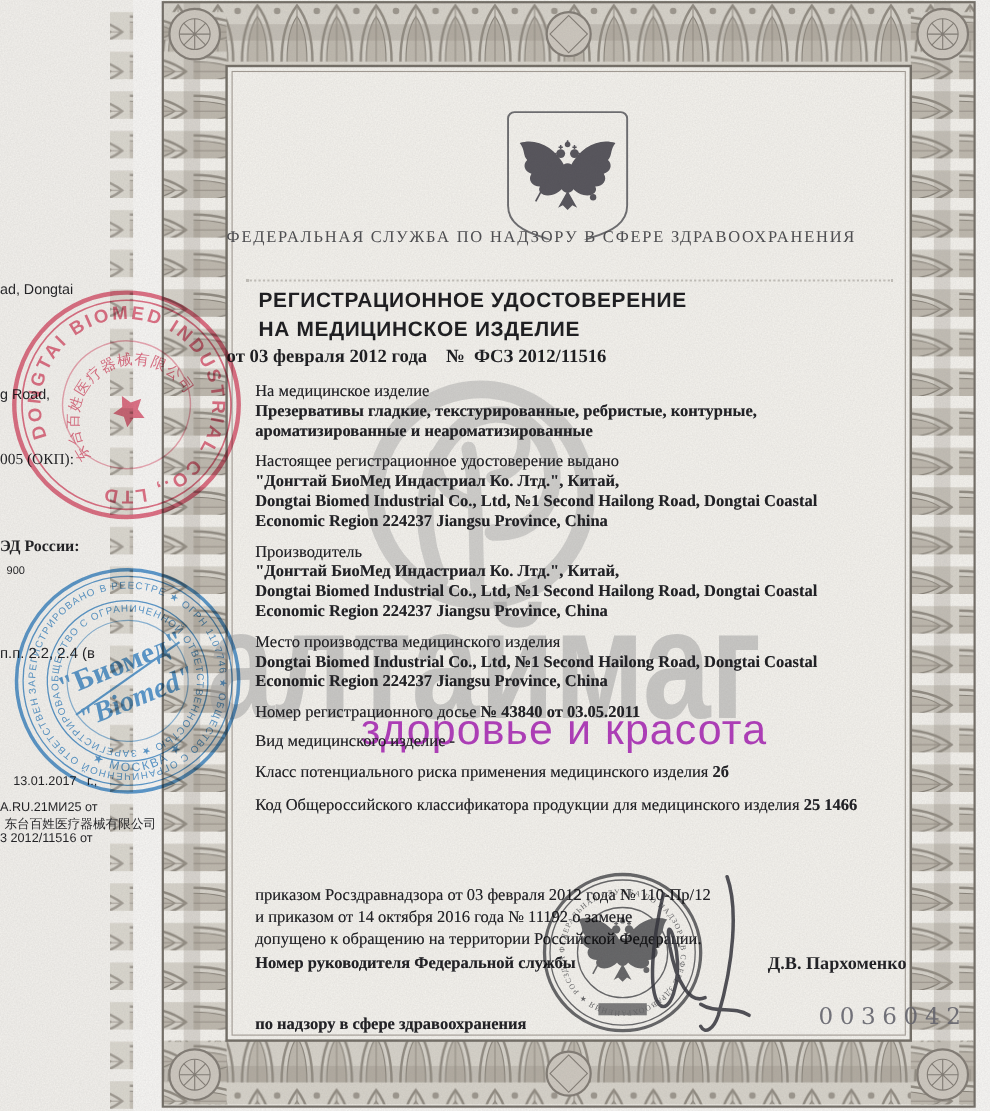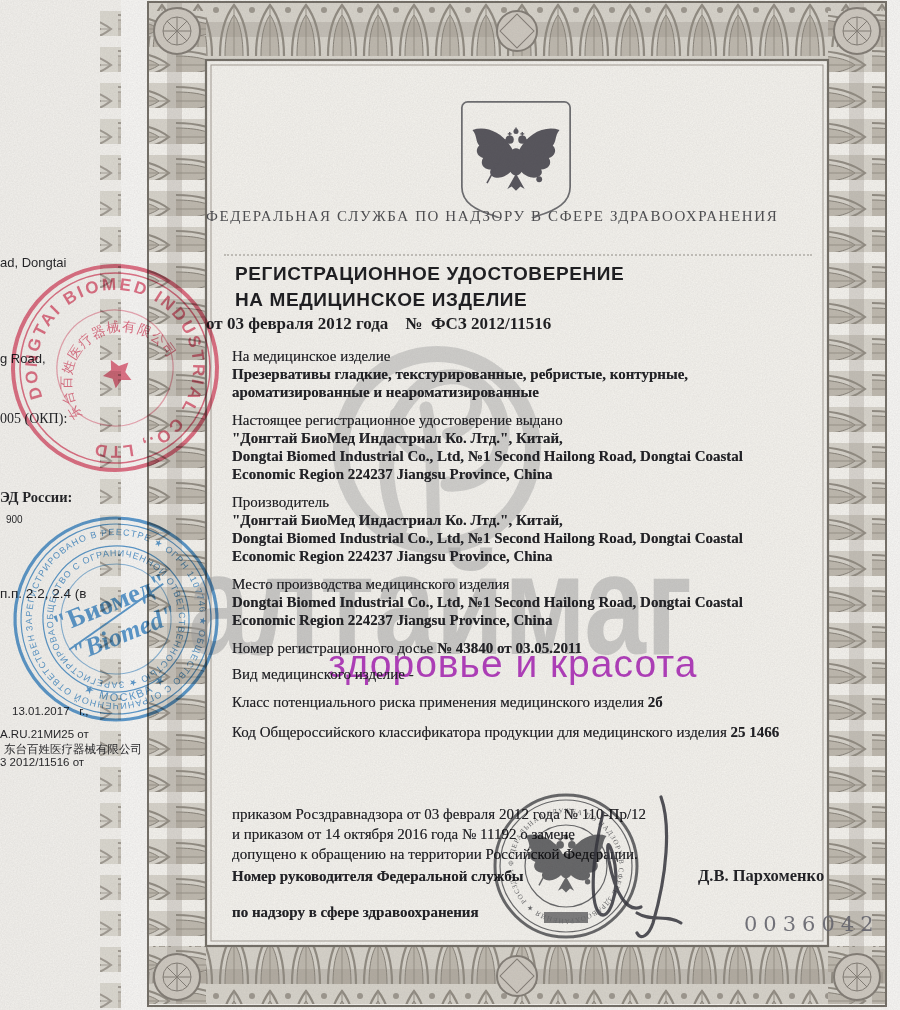--- a/index.html
+++ b/index.html
@@ -187,21 +187,21 @@
     <div class="ln" style="top:666px">Вид медицинского изделие -</div>
     <div class="ln" style="top:694px"><span>Класс потенциального риска применения медицинского изделия</span><span class="b"> 2б</span></div>
     <div class="ln" style="top:724px"><span>Код Общероссийского классификатора продукции для медицинского изделия</span><span class="b"> 25 1466</span></div>
   </div>
 
   <div>
     <div class="ln" style="top:806px">приказом Росздравнадзора от 03 февраля 2012 года № 110-Пр/12</div>
     <div class="ln" style="top:826px">и приказом от 14 октября 2016 года № 11192 о замене</div>
     <div class="ln" style="top:846px">допущено к обращению на территории Российской Федерации.</div>
     <div class="ln b" style="top:868px">Номер руководителя Федеральной службы</div>
-    <div class="ln b" style="top:904px">по надзору в сфере здравоохранения</div>
+    <div class="ln b" style="top:923px">по надзору в сфере здравоохранения</div>
     <div class="signer-name">Д.В. Пархоменко</div>
     <div class="serial">0036042</div>
   </div>
 
   <svg class="abs stamp" style="left:487px;top:790px;opacity:.8" width="158" height="156" viewBox="0 0 158 156">
     <defs>
       <path id="sealRing" d="M79,76 m-53,0 a53,53 0 1,1 106,0 a53,53 0 1,1 -106,0"></path>
     </defs>
     <g stroke="#45464b" fill="none">
       <circle cx="79" cy="76" r="71" stroke-width="3"></circle>

